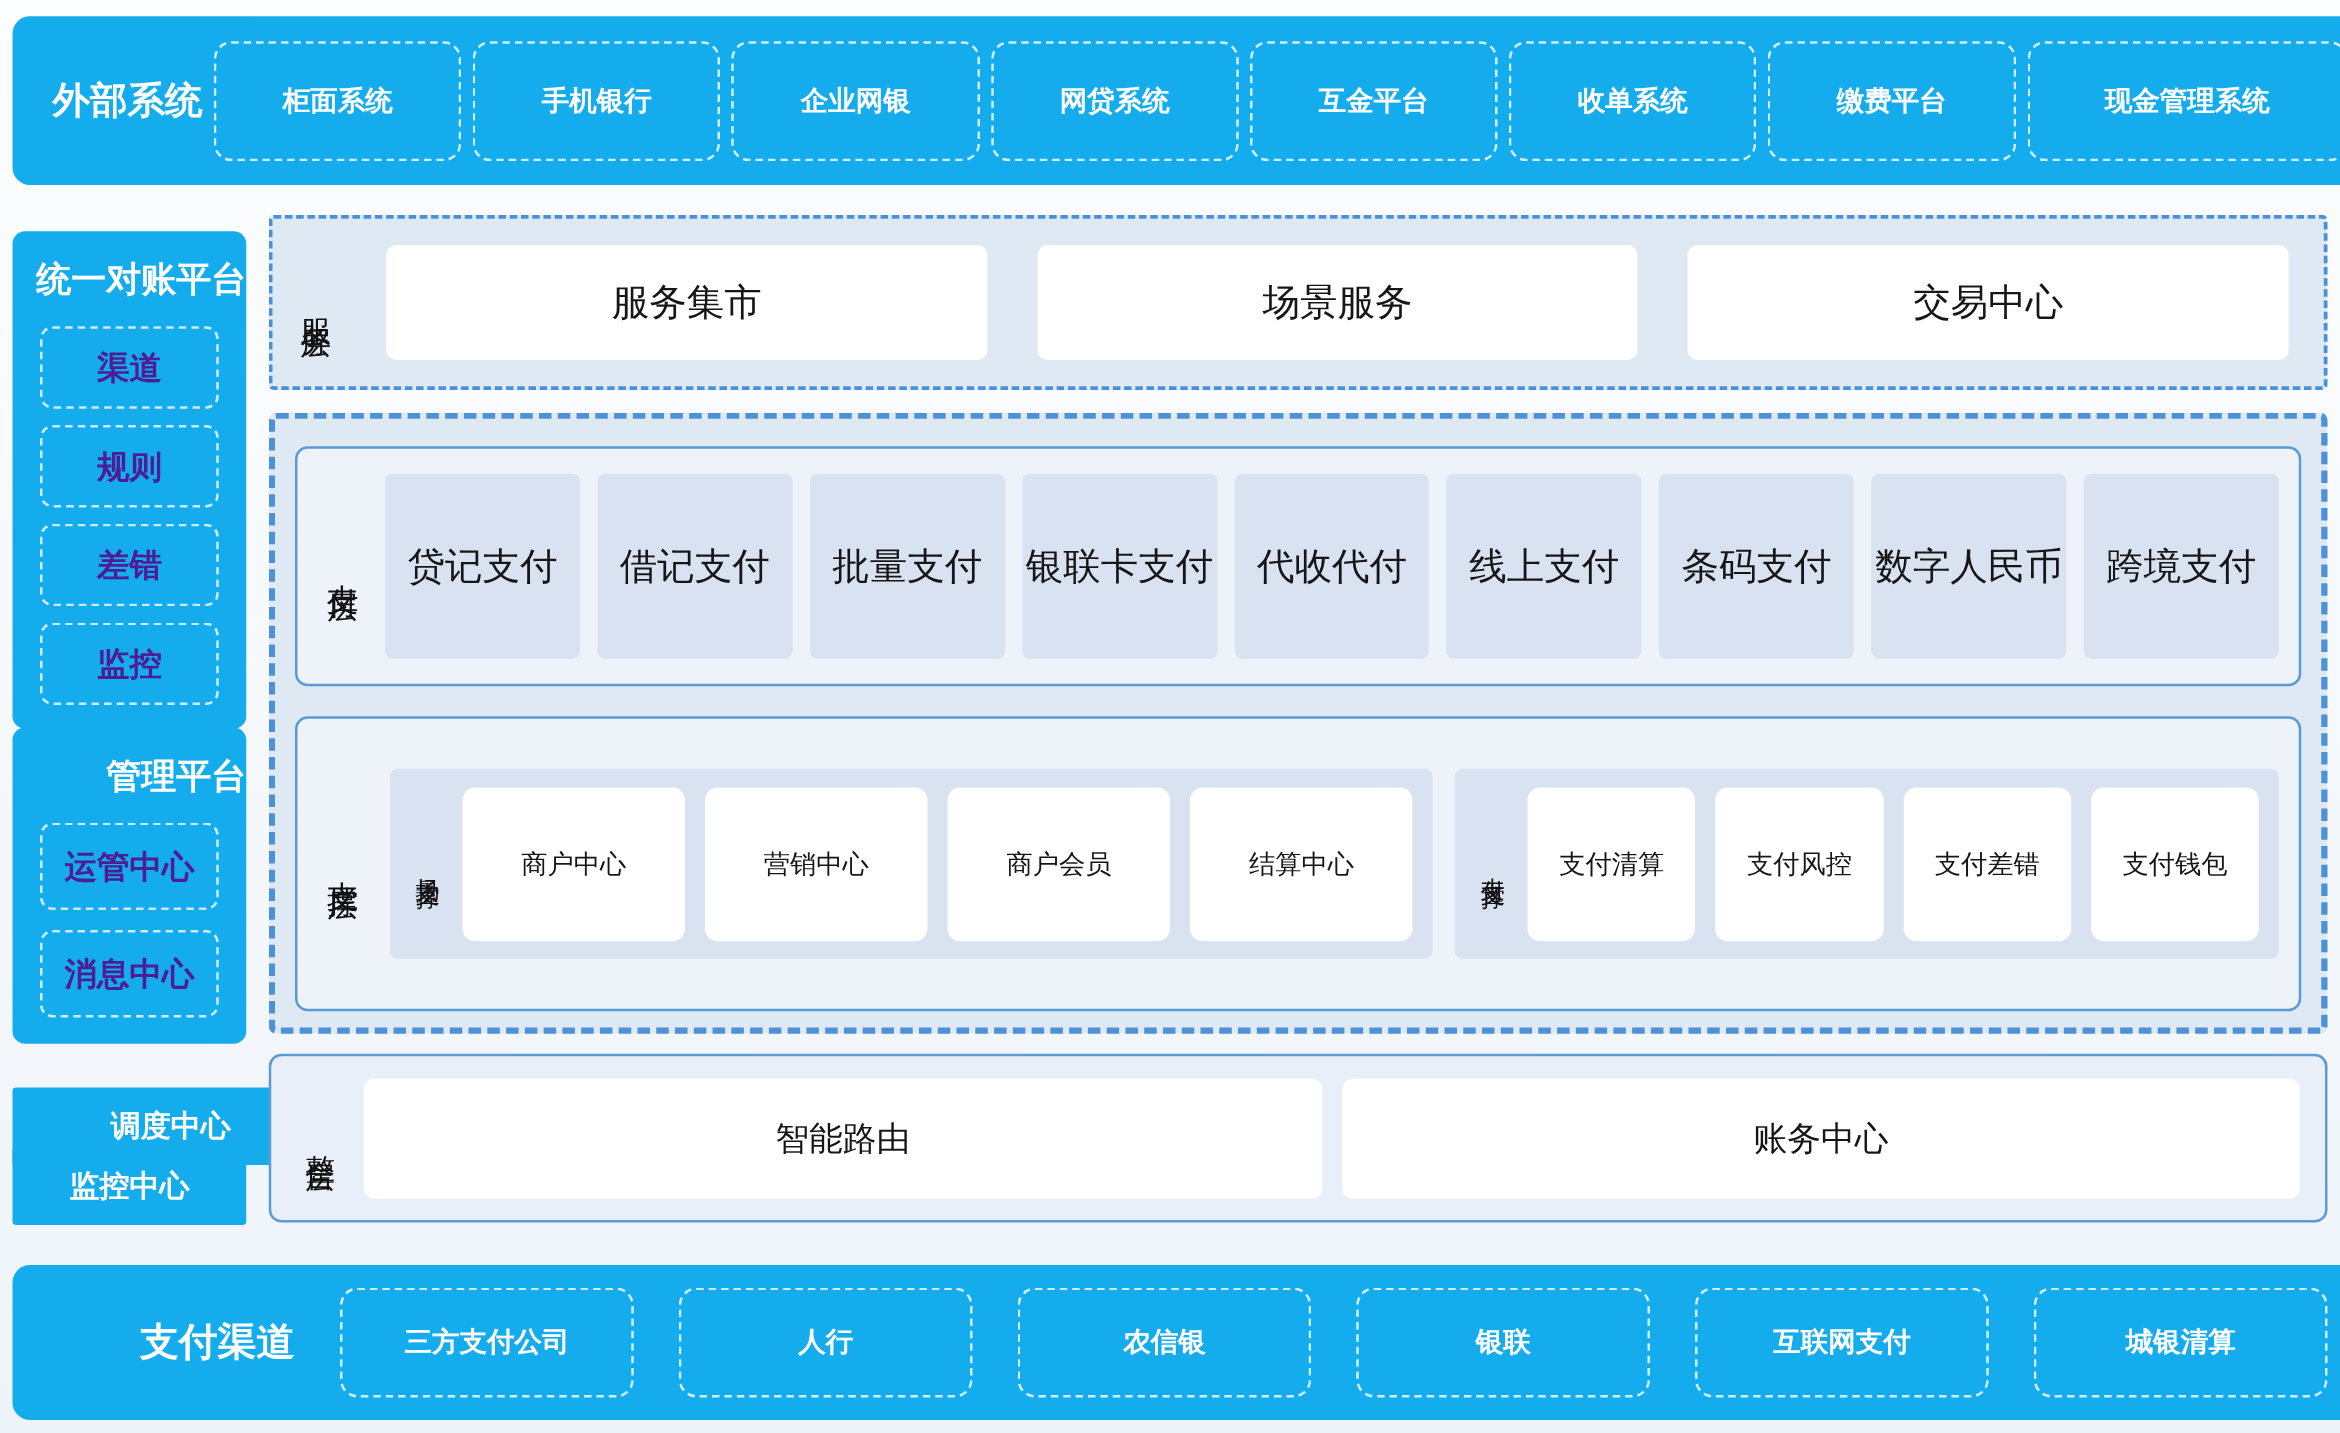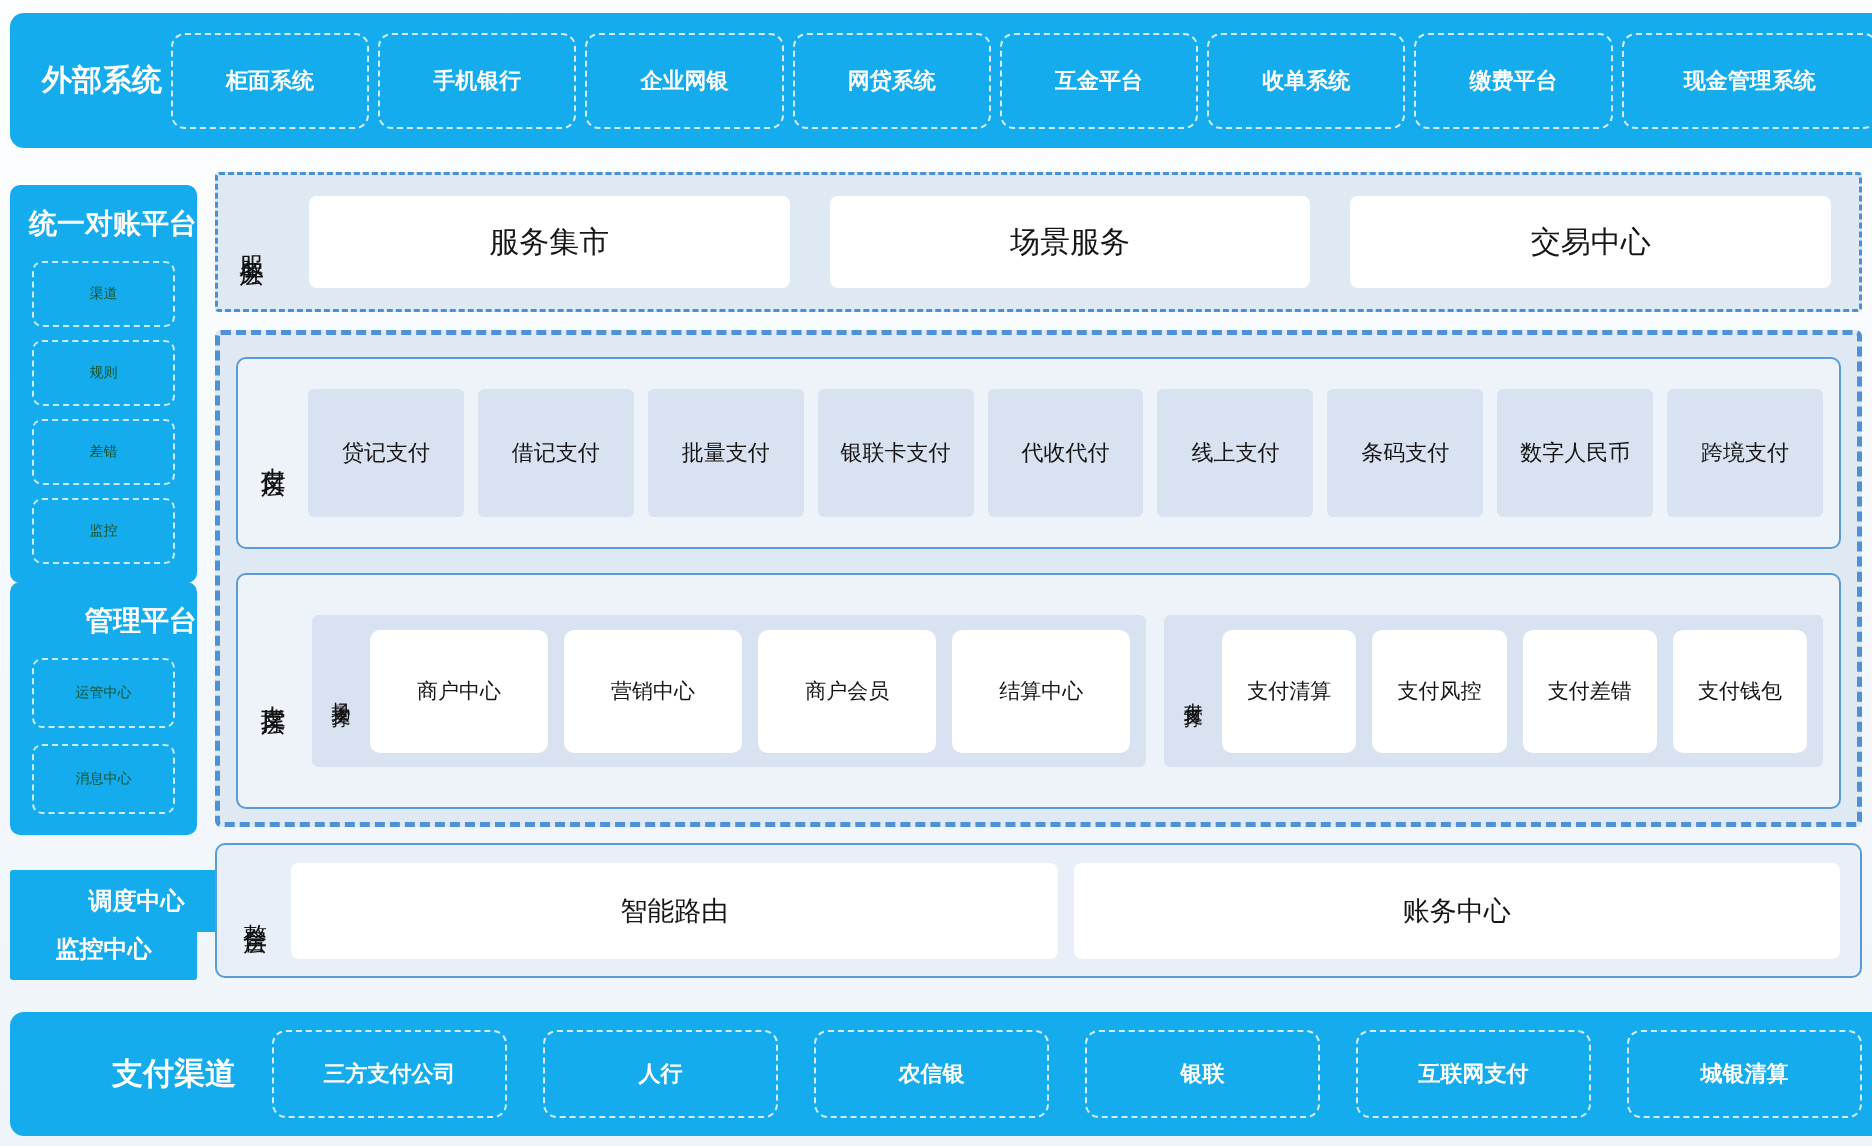--- a/index.html
+++ b/index.html
@@ -11,34 +11,34 @@
   
   .bluebar{position:absolute;background:#14ACEC;border-radius:14px;display:flex;align-items:center;}
   .bar-title{color:#fff;font-weight:bold;text-align:right;flex-shrink:0;}
   .wdash{border:2px dashed rgba(255,255,255,.8);border-radius:14px;display:flex;align-items:center;justify-content:center;
          color:#fff;font-weight:bold;font-size:22px;}
   
   .leftbox{position:absolute;left:10px;width:187px;background:#14ACEC;border-radius:10px;display:flex;flex-direction:column;}
   .leftbox .bar-title{font-size:28px;margin:20px 0 14px 0;}
   .ldash-wrap{display:flex;flex-direction:column;gap:13px;padding:4px 22px 16px 22px;flex:1;}
   .ldash{height:62px;flex-shrink:0;border:2px dashed rgba(255,255,255,.78);border-radius:10px;
-         display:flex;align-items:center;justify-content:center;color:#14532d;font-size:14px;font-weight:normal;}
+         display:flex;align-items:center;justify-content:center;color:#4c1d95;font-size:26px;font-weight:bold;}
   .solotile{position:absolute;left:10px;width:187px;height:62px;background:#14ACEC;border-radius:3px;
             display:flex;align-items:center;justify-content:center;color:#fff;font-size:24px;font-weight:bold;}
   
   .vlabel{writing-mode:vertical-rl;text-orientation:upright;letter-spacing:4px;color:#111;flex-shrink:0;
           display:flex;align-items:center;justify-content:center;}
   .layer-dashdot{position:absolute;left:215px;width:1647px;background:#dfe9f4;border:3px dashed #4a90d8;border-radius:4px;
                  display:flex;align-items:center;box-sizing:border-box;}
   .outer-dashed{position:absolute;left:215px;width:1647px;background:#dfe9f4;border:5px dashed #4f91d6;border-radius:6px;box-sizing:border-box;}
   .layer-solid{position:absolute;left:16px;right:16px;background:#eef3fa;border:2px solid #5b9bd5;border-radius:10px;
                display:flex;align-items:center;box-sizing:border-box;}
   .white-tile{background:#fff;border-radius:8px;display:flex;align-items:center;justify-content:center;}
   .svc-tile{flex:1;height:92px;font-size:30px;}
-  .ptile{flex:1;height:128px;background:#d8e2f0;border-radius:6px;display:flex;align-items:center;justify-content:center;font-size:22px;}
+  .ptile{flex:1;height:148px;background:#d8e2f0;border-radius:6px;display:flex;align-items:center;justify-content:center;font-size:30px;}
   .group{background:#d8e2f0;border-radius:6px;height:152px;display:flex;align-items:center;padding:0 16px;gap:16px;box-sizing:border-box;}
   .gtile{flex:1;height:123px;border-radius:10px;font-size:21px;}
   .int-tile{flex:1;height:96px;font-size:27px;}
   
   .botdash{flex:1;height:84px;border:2px dashed rgba(255,255,255,.8);border-radius:14px;
            display:flex;align-items:center;justify-content:center;color:#fff;font-weight:bold;font-size:22px;}
 </style>
 </head>
 <body>
 

